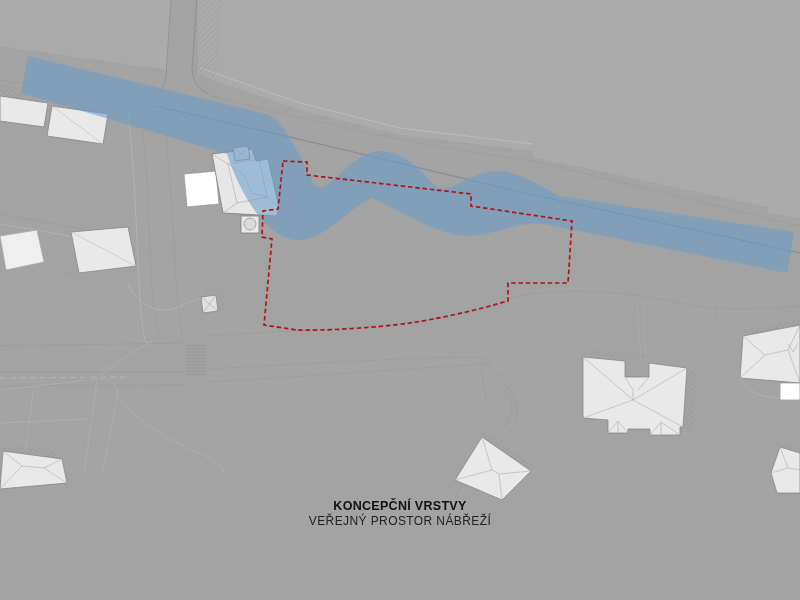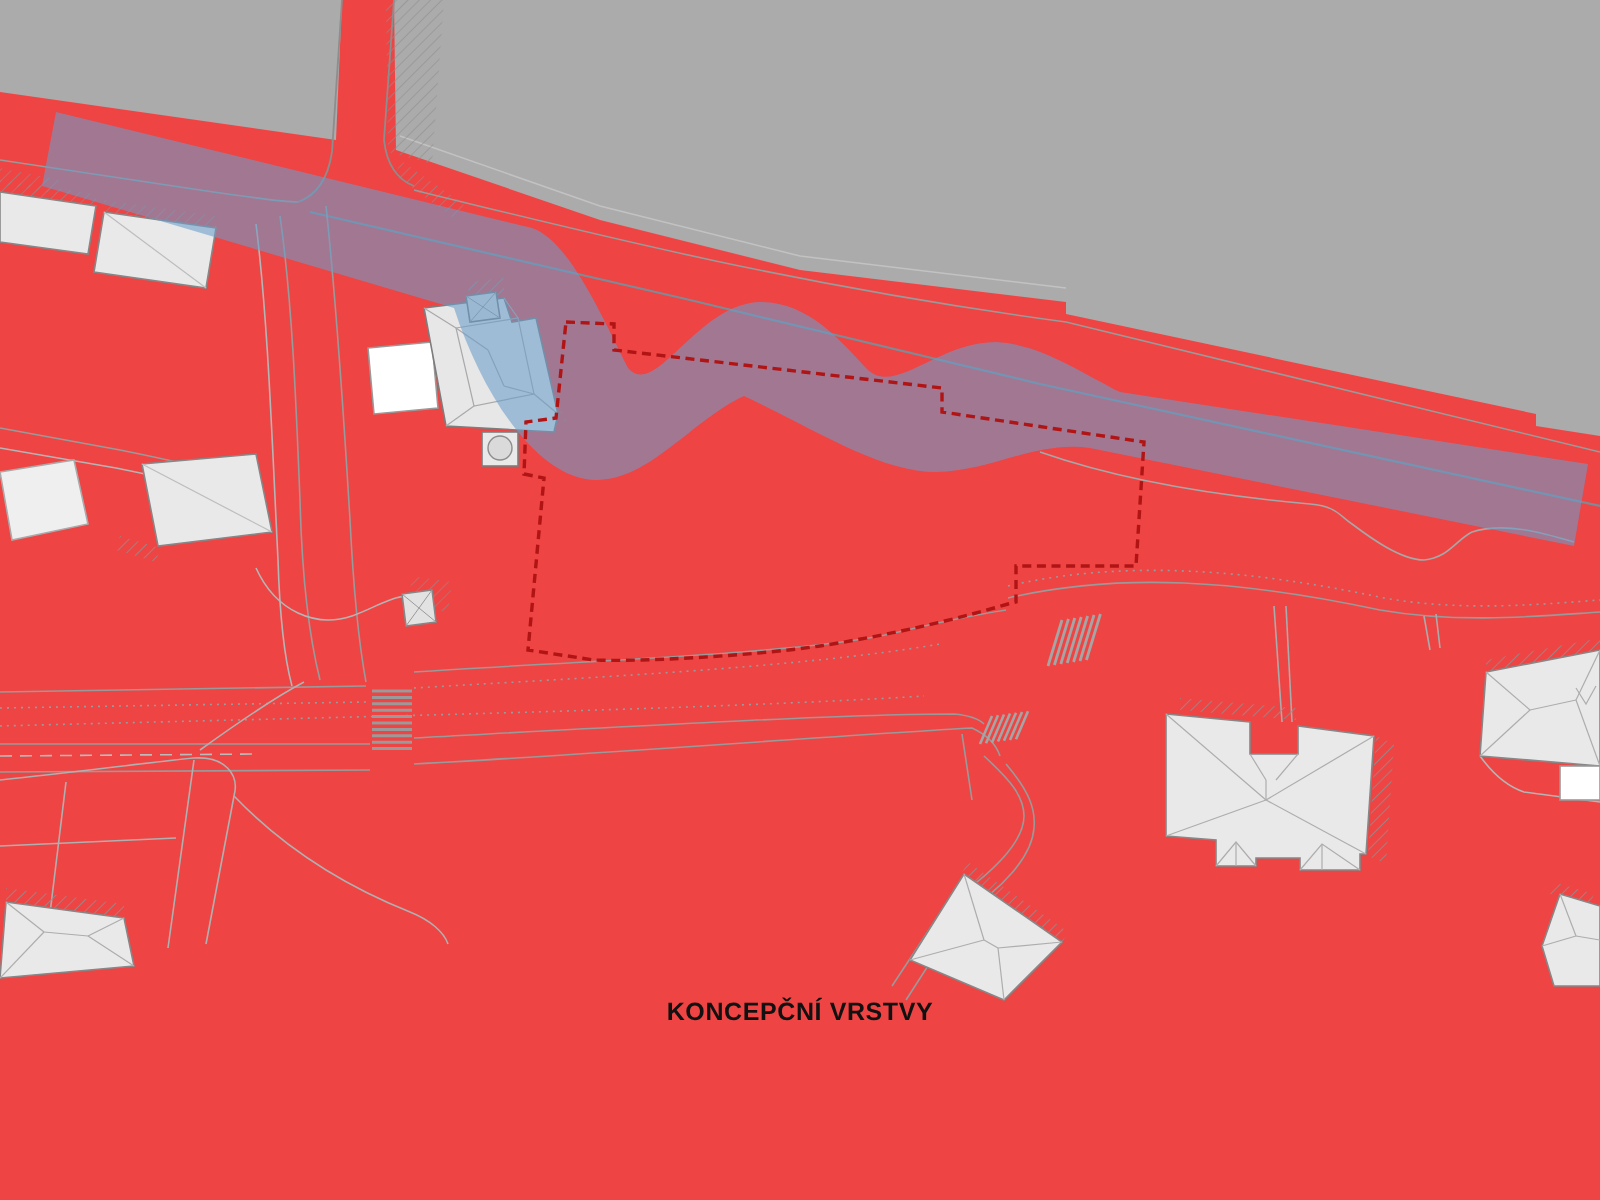--- a/index.html
+++ b/index.html
@@ -1,16 +1,16 @@
 <!DOCTYPE html>
 <html><head>
 <meta charset="utf-8">
 <style>
   html,body{margin:0;padding:0;background:#fff;}
-  .stage{position:relative;width:800px;height:600px;background:#ef4444;overflow:hidden;
+  .stage{position:relative;width:800px;height:600px;background:#a3a3a3;overflow:hidden;
          font-family:"Liberation Sans",sans-serif;}
   .map-svg{position:absolute;left:0;top:0;}
   .caption{position:absolute;left:0;right:0;text-align:center;color:#111;}
   .caption.l1{top:499px;font-size:12.5px;font-weight:bold;letter-spacing:0.3px;}
   .caption.l2{top:514px;font-size:12px;font-weight:normal;letter-spacing:0.4px;color:#222;}
 </style>
 </head>
 <body>
 
 <div class="stage">
@@ -242,14 +242,15 @@
            L21,93 Z" fill="#6b9dca"></path>
 
   <path fill="none" stroke-width="1.7" stroke-dasharray="4.5,2.8" d="M283,161 L307,162 L307,175 L471,194 L471,206 L572,221
            L568,283 L508,283 L508,301 L504,302
            C470,312 436,319 410,323
            C375,328 320,331 297,330
            L264,325 L272,239 L262,237 L263,211 L278,209 Z" stroke="#b01414"></path>
 </svg>
 
 <div class="caption l1">KONCEPČNÍ VRSTVY</div>
+<div class="caption l2">VEŘEJNÝ PROSTOR NÁBŘEŽÍ</div>
 
 </div>
 
 </body></html>

